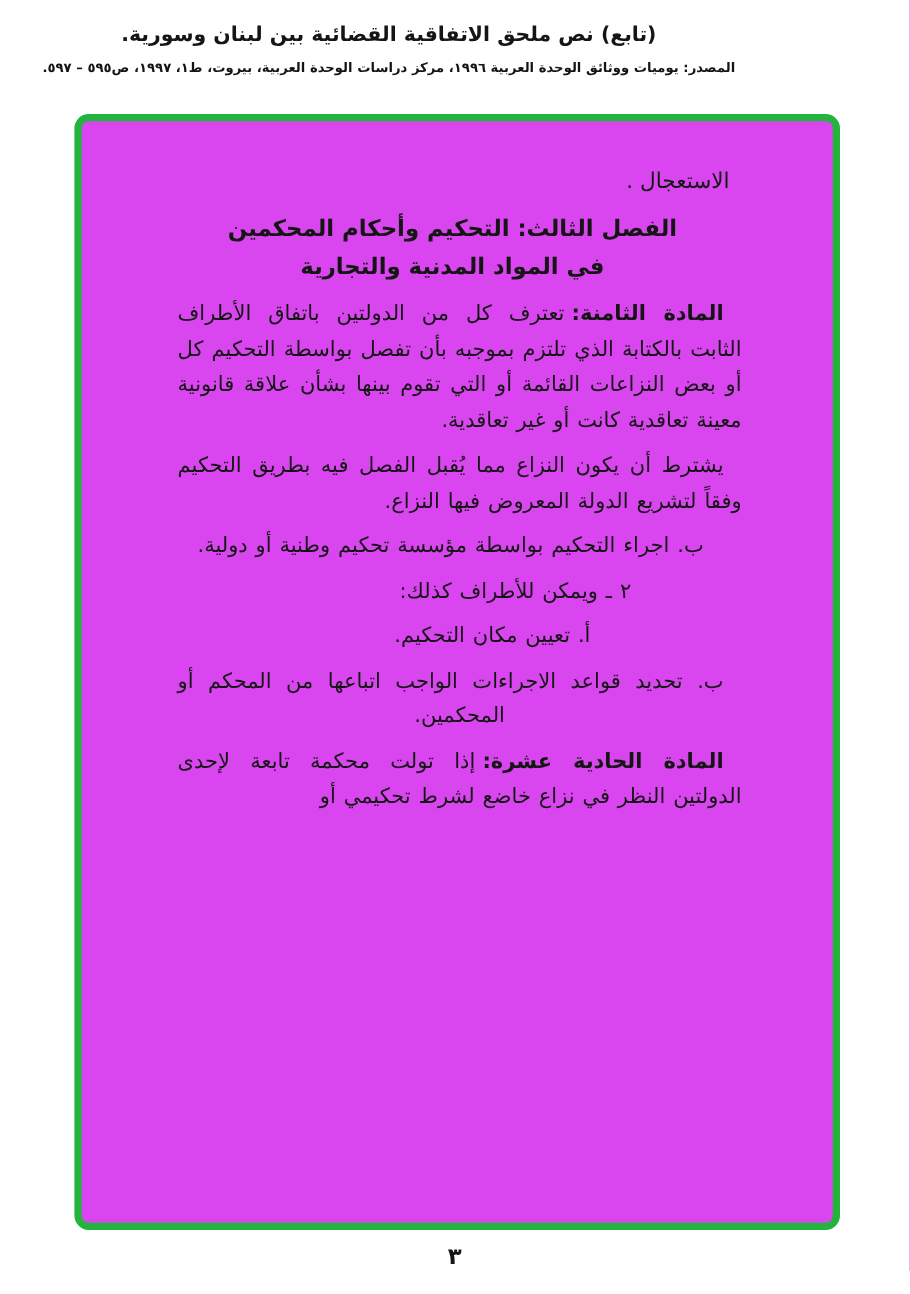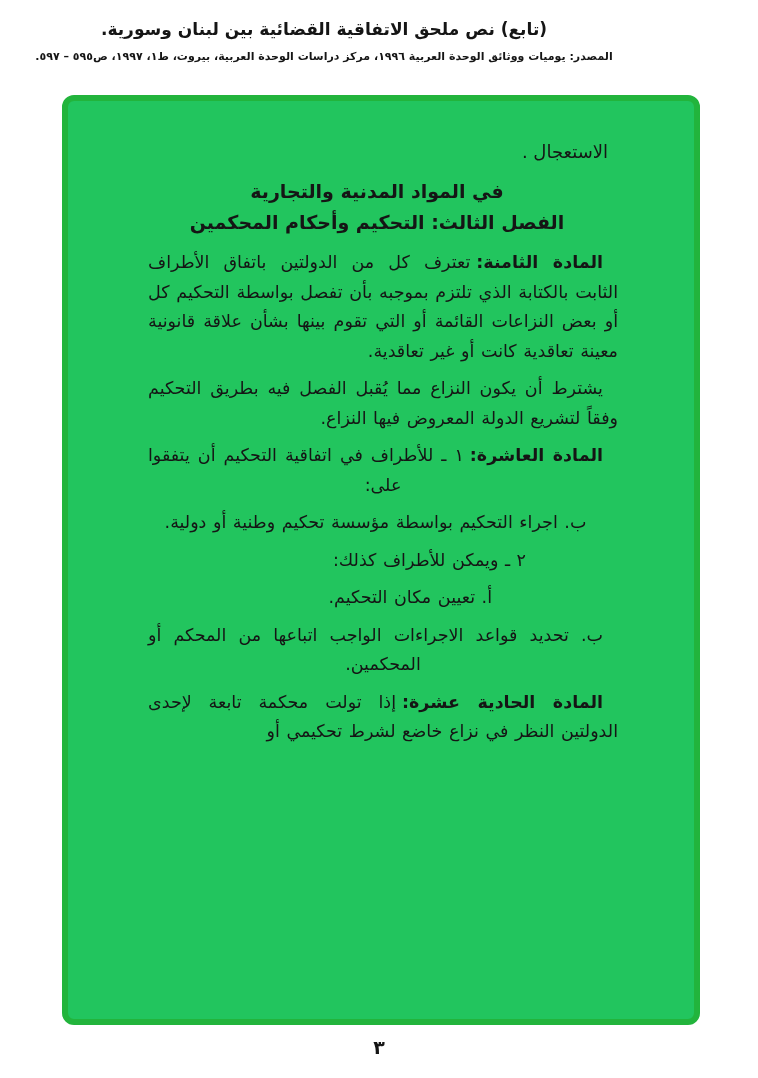--- a/index.html
+++ b/index.html
@@ -13,21 +13,21 @@
   }
   .page-header .title{
     font-size:17px;font-weight:bold;letter-spacing:0;line-height:1.4;
   }
   .page-header .source{
     font-size:11px;font-weight:bold;margin-top:7px;line-height:1.4;
   }
   
   .frame{
     position:absolute;left:62px;top:95px;width:626px;height:918px;
-    border:6px solid #22b43c;border-radius:12px;background:#22c55e;
+    border:6px solid #22b43c;border-radius:12px;background:#d946ef;
     overflow:hidden;
   }
   .frame-inner{
     position:absolute;top:0;left:0;right:0;bottom:0;
     padding:36px 76px 14px 68px;direction:rtl;
   }
   
   .continuation{
     font-size:18px;line-height:30px;text-align:right;padding-right:10px;margin:0 0 9px 0;
   }
@@ -56,36 +56,33 @@
   <div class="title">(تابع) نص ملحق الاتفاقية القضائية بين لبنان وسورية.</div>
   <div class="source">المصدر: يوميات ووثائق الوحدة العربية ١٩٩٦، مركز دراسات الوحدة العربية، بيروت، ط١، ١٩٩٧، ص٥٩٥ – ٥٩٧.</div>
 </div>
 
 <div class="frame" style="border-color: rgb(34, 180, 60);">
   <div class="frame-inner">
 
     <p class="continuation">الاستعجال .</p>
 
     <div class="chapter-heading">
+      <div>الفصل الثالث: التحكيم وأحكام المحكمين</div>
       <div>في المواد المدنية والتجارية</div>
-      <div>الفصل الثالث: التحكيم وأحكام المحكمين</div>
     </div>
 
     <p class="para">
       <span class="lead">المادة الثامنة:</span><span>تعترف كل من الدولتين باتفاق الأطراف الثابت بالكتابة الذي تلتزم بموجبه بأن تفصل بواسطة التحكيم كل أو بعض النزاعات القائمة أو التي تقوم بينها بشأن علاقة قانونية معينة تعاقدية كانت أو غير تعاقدية.</span>
     </p>
 
     <p class="para">
       <span class="lead"></span><span>يشترط أن يكون النزاع مما يُقبل الفصل فيه بطريق التحكيم وفقاً لتشريع الدولة المعروض فيها النزاع.</span>
     </p>
 
 
-    <p class="para center-last">
-      <span class="lead">المادة العاشرة:</span><span>١ ـ للأطراف في اتفاقية التحكيم أن يتفقوا على:</span>
-    </p>
 
 
     <p class="para center-last">
       <span class="lead"></span><span>ب. اجراء التحكيم بواسطة مؤسسة تحكيم وطنية أو دولية.</span>
     </p>
 
     <p class="para sub1">
       <span class="lead"></span><span>٢ ـ ويمكن للأطراف كذلك:</span>
     </p>
 

